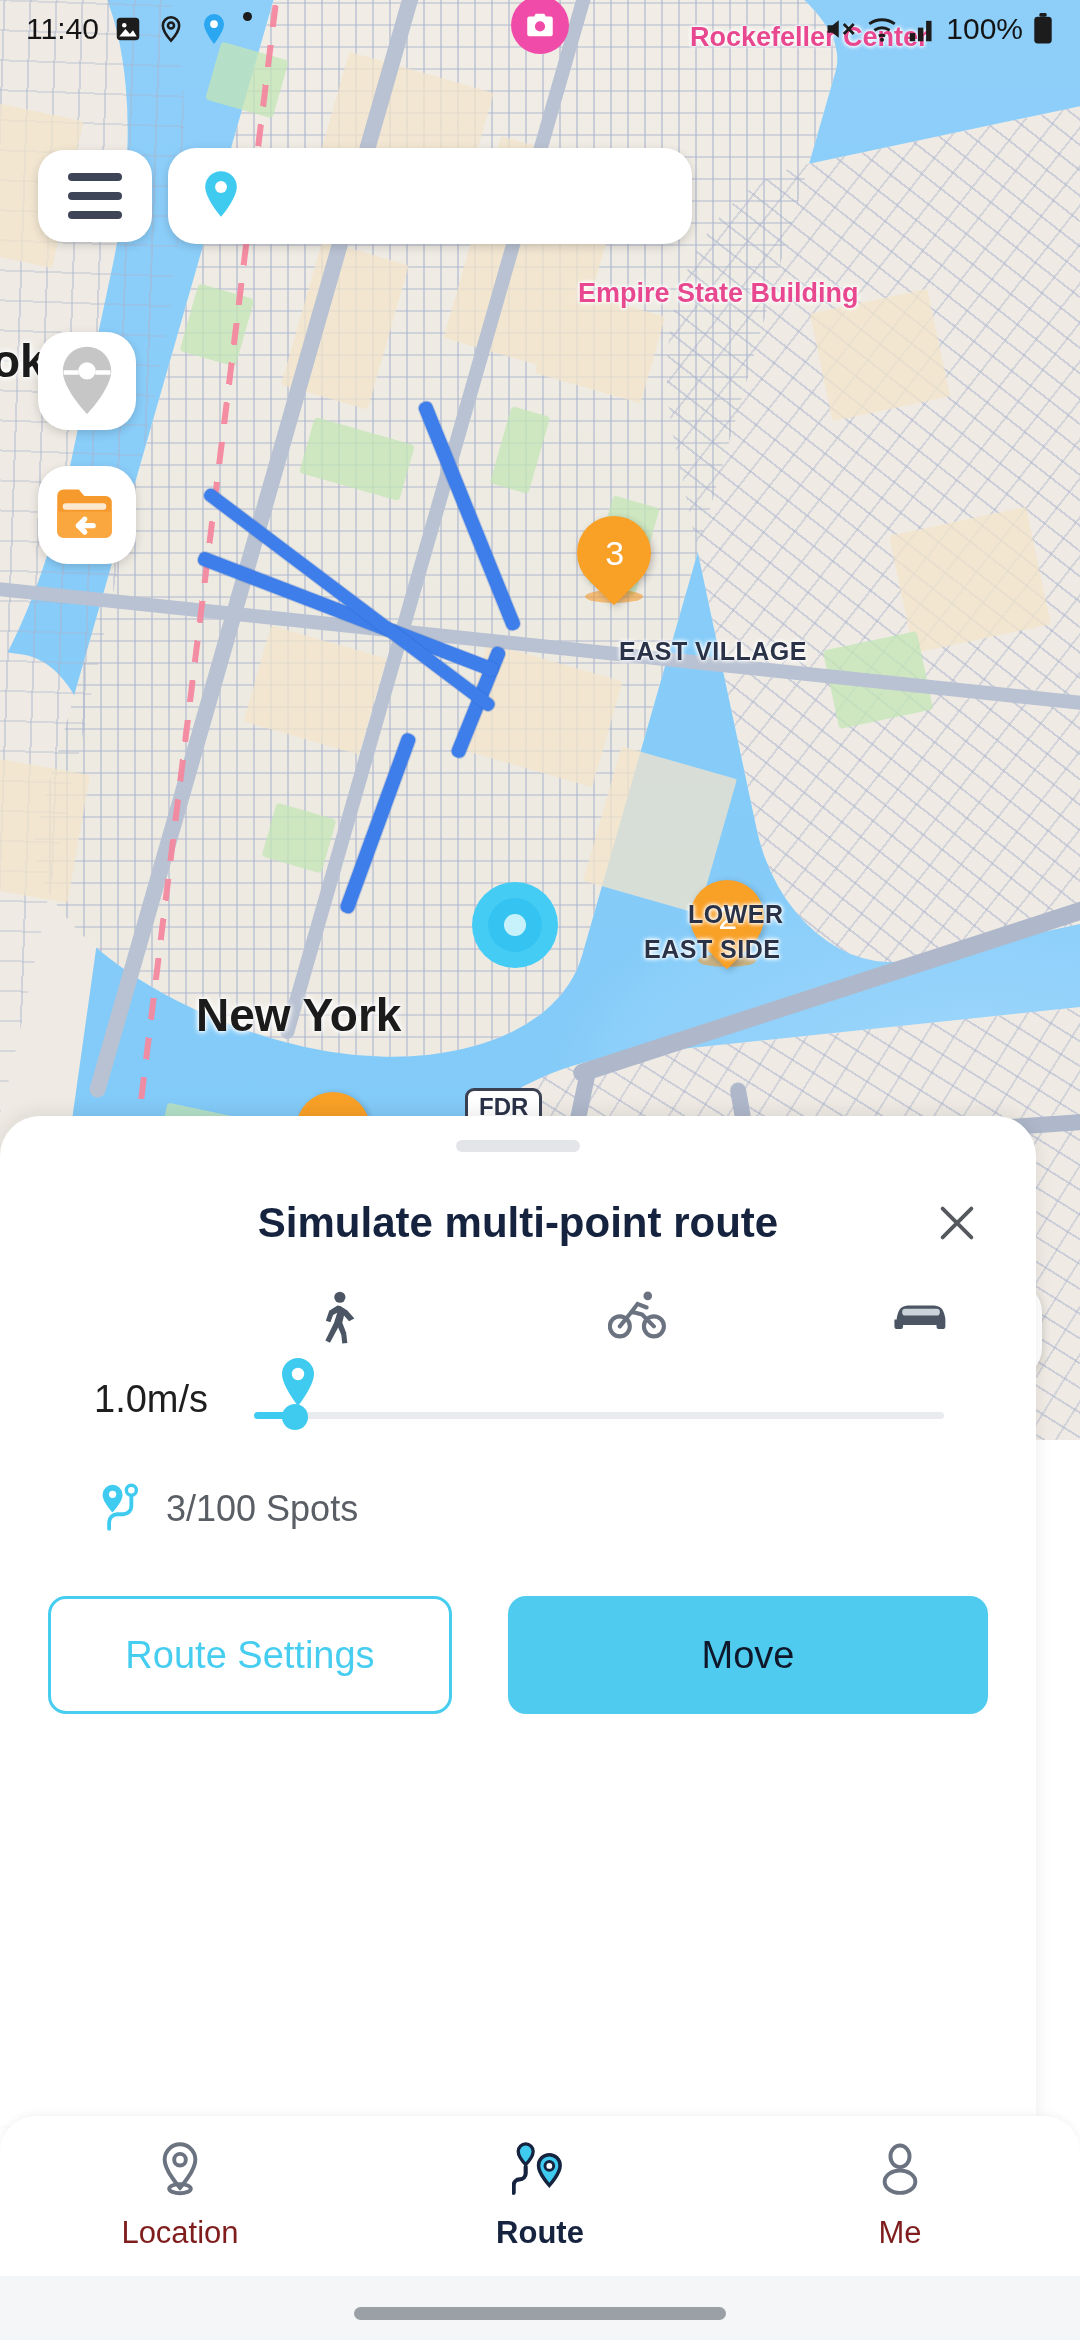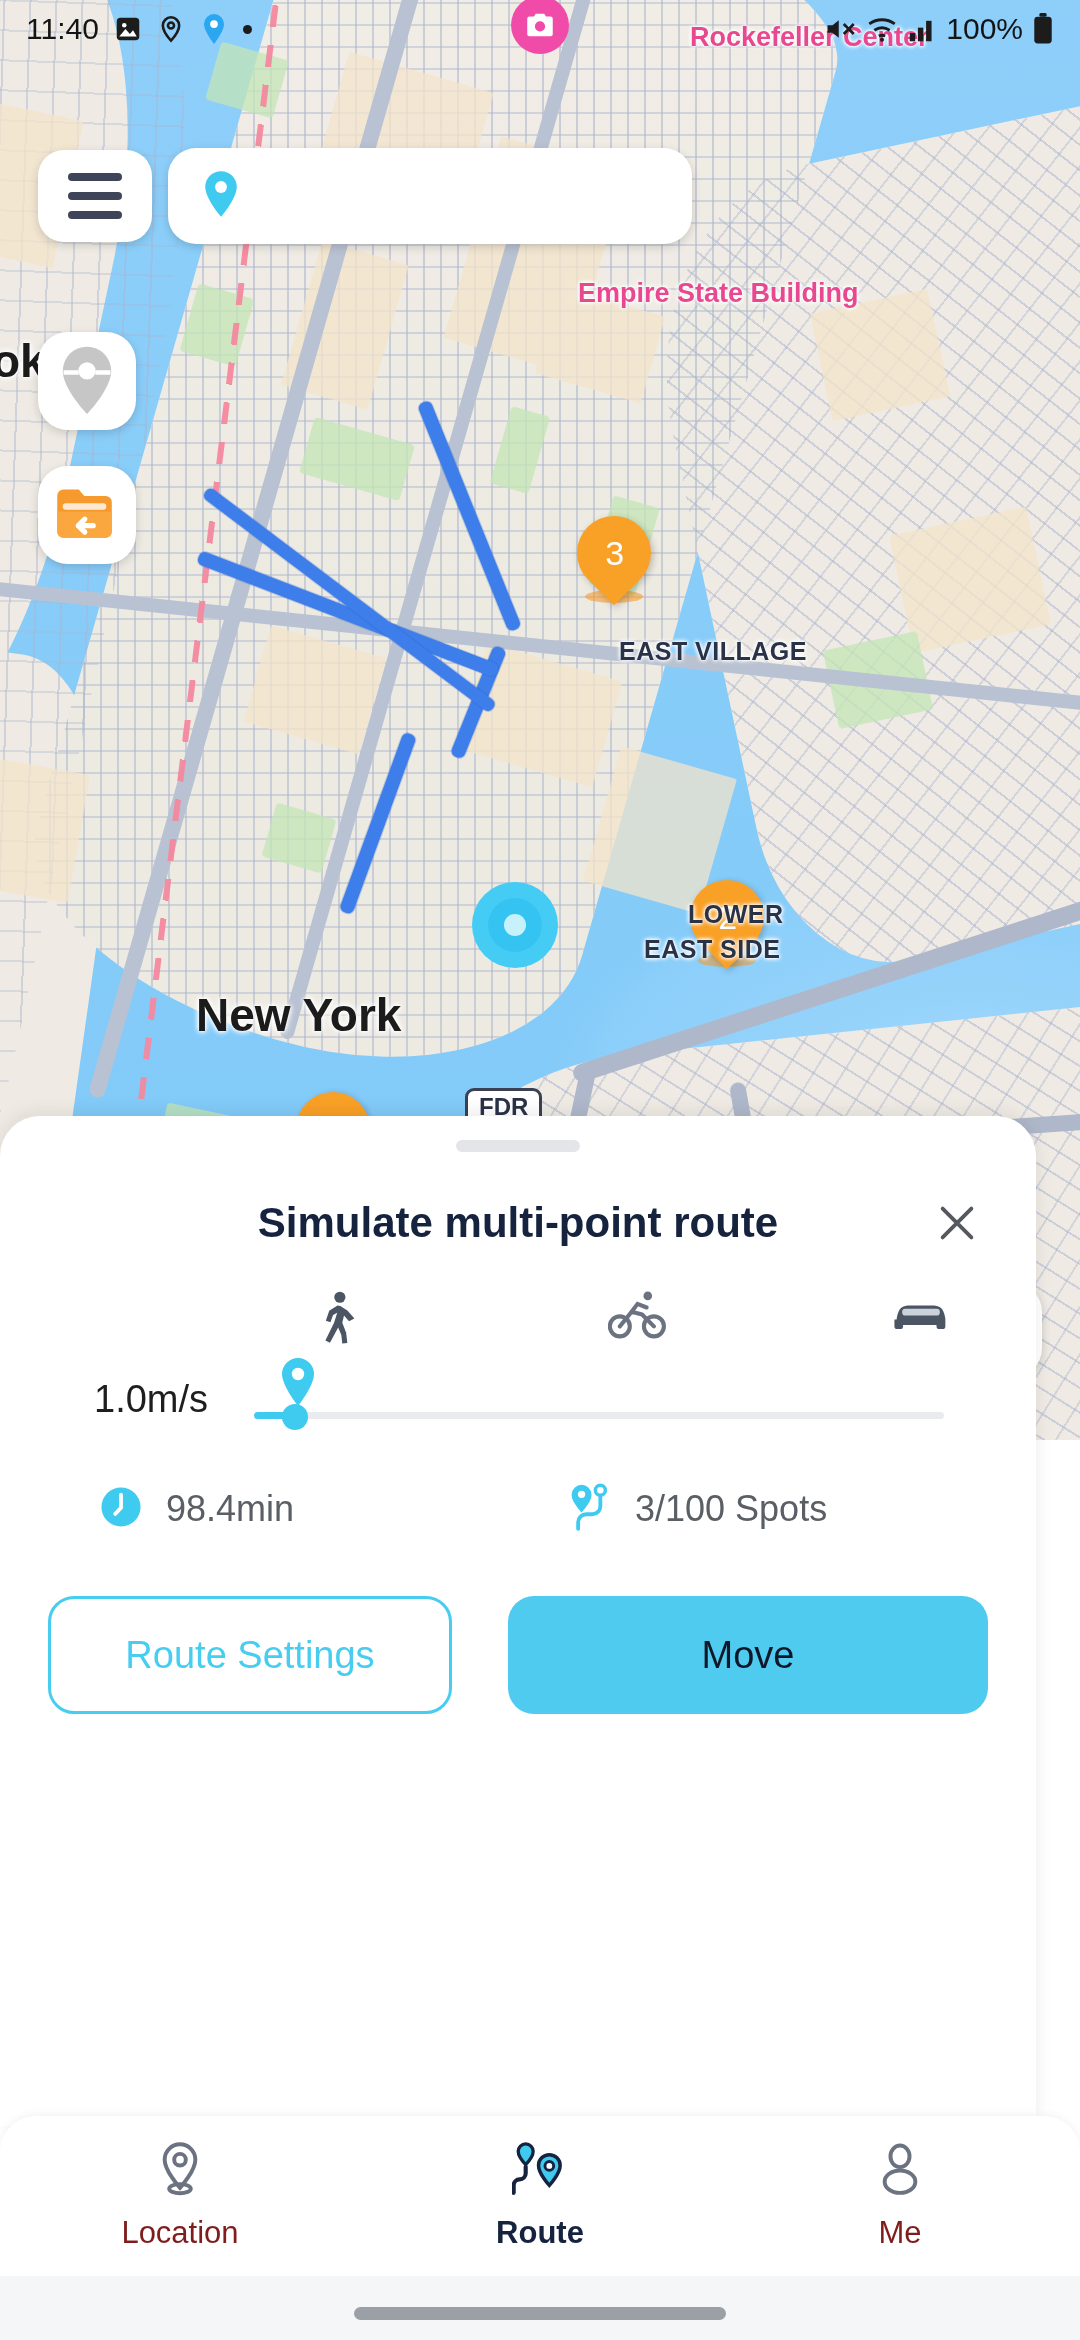--- a/index.html
+++ b/index.html
@@ -152,21 +152,21 @@
     font-size:22px; font-weight:700; color:#2a3247; line-height:1;
     padding-bottom:3px; box-shadow:0 1px 3px rgba(0,0,0,.25);
   }
 
   
   .statusbar {
     position:absolute; left:0; top:0; width:1080px; height:58px;
     display:flex; align-items:center; padding:0 26px; z-index:40;
     color:#141414; font-size:30px; font-weight:400;
   }
-  .sb-left { display:flex; align-items:center; gap:14px; }
+  .sb-left { display:flex; gap:14px; }
   .sb-right { margin-left:auto; display:flex; align-items:center; gap:9px; }
   .sb-icon { display:inline-flex; align-items:center; justify-content:center; }
   .dotmini { width:9px; height:9px; border-radius:50%; background:#1c1c1c; }
   .cam-punch {
     position:absolute; left:50%; top:-4px; transform:translateX(-50%);
     width:58px; height:58px; border-radius:50%; background:#f04ba8;
     display:flex; align-items:center; justify-content:center; z-index:41;
   }
 
   
@@ -236,21 +236,21 @@
     border-radius:50%; background:#3fcbf0; }
   .thumb-pin { position:absolute; left:22px; top:-6px; }
 
   .stats { display:grid; grid-template-columns: 1fr 1fr; row-gap:30px;
     padding:46px 0 0 98px; }
   .stat { display:flex; align-items:center; gap:22px; }
   .stat .txt { font-size:36px; color:#5a5f66; }
 
   .actions { display:flex; gap:56px; padding:60px 48px 0 48px; }
   .btn {
-    height:118px; border-radius:26px; display:flex; align-items:center; justify-content:center;
+    height:118px; border-radius:18px; display:flex; align-items:center; justify-content:center;
     font-size:38px;
     text-align:center;
   }
   .btn-outline { flex:0 0 404px; border:3px solid #46cdf0; color:#46cdf0; background:#fff; }
   .btn-filled  { flex:1; background:#4ecbee; color:#0f172a; }
 
   
   .tabbar {
     position:absolute; left:0; bottom:64px; width:1080px; height:160px;
     background:#fff; border-radius:36px 36px 0 0; display:flex;
@@ -521,29 +521,20 @@
               <circle cx="11" cy="9" r="3.1" fill="#fff"></circle>
             </svg>
         </div>
         <div class="thumb-dot"></div>
       </div>
     </div>
 
     <div class="stats">
       <div class="stat">
         <span>
-          <svg width="46" height="46" viewBox="0 0 24 24">
-              <circle cx="12" cy="12" r="10.2" fill="#3fcbf0"></circle>
-              <path d="M12 5.6v6.8l-3 3.2" stroke="#fff" stroke-width="2" fill="none" stroke-linecap="round"></path>
-            </svg>
-        </span>
-        <span class="txt">98.4min</span>
-      </div>
-      <div class="stat">
-        <span>
           <svg width="46" height="50" viewBox="0 0 24 26">
             <path d="M7.6 1.4a5.2 5.2 0 0 0-5.2 5.2c0 3.9 5.2 9.2 5.2 9.2s5.2-5.3 5.2-9.2a5.2 5.2 0 0 0-5.2-5.2z" fill="#3fcbf0"></path>
             <circle cx="7.6" cy="6.4" r="1.9" fill="#fff"></circle>
             <circle cx="17.4" cy="4.2" r="2.6" fill="none" stroke="#3fcbf0" stroke-width="1.8"></circle>
             <path d="M17.4 7.4v5.2c0 2.3-1.9 4.2-4.2 4.2H10c-2.3 0-4.2 1.9-4.2 4.2v3.4" stroke="#3fcbf0" stroke-width="2" fill="none" stroke-linecap="round"></path>
           </svg>
         </span>
         <span class="txt">3/100 Spots</span>
       </div>
     </div>

